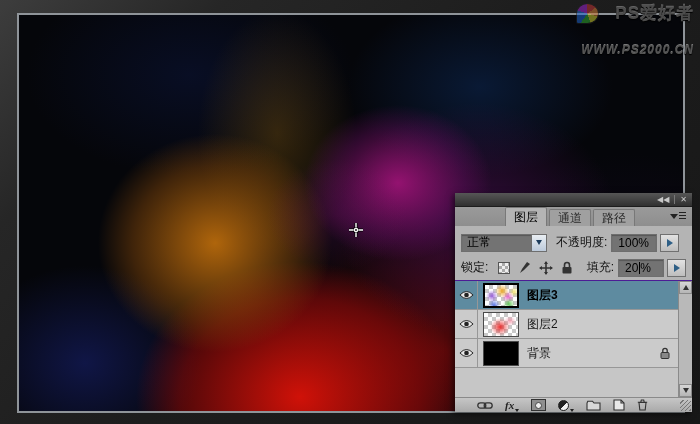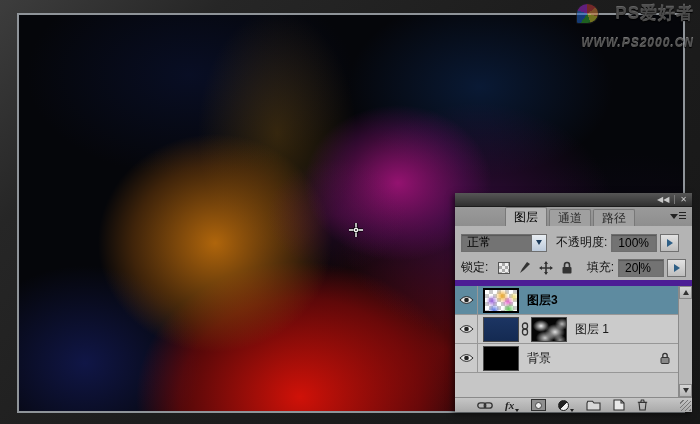--- a/index.html
+++ b/index.html
@@ -38,21 +38,21 @@
     width:23px; height:21px; border-radius:50% 50% 50% 10%;
     background:conic-gradient(#b33 0 15%, #c73 15% 30%, #cc3 30% 45%, #3a3 45% 60%, #26c 60% 80%, #92c 80% 100%);
     opacity:.55; border:1px solid #222;
   }
   #wm-brand {
     font-size:17px; font-weight:bold; letter-spacing:1px; color:#4c4c4c;
     text-shadow:0 1px 1px #000, 0 -1px 0 #666;
   }
   #wm-url {
     font-size:12px; font-weight:bold; font-style:italic; letter-spacing:1px;
-    color:#555; text-shadow:0 1px 1px #000, 0 -1px 0 #777; margin-top:11px;
+    color:#555; text-shadow:0 1px 1px #000, 0 -1px 0 #777; margin-top:18px;
   }
   
   #panel {
     position:absolute; left:455px; top:193px; width:237px; height:219px;
     background:#b4b4b4; box-shadow:-2px 2px 6px rgba(0,0,0,.55);
     font-size:12px; color:#111; z-index:4;
   }
   #panel-titlebar {
     height:14px; background:linear-gradient(#565656,#303030);
     display:flex; align-items:center; justify-content:flex-end;
@@ -101,21 +101,21 @@
   .lock-ico { width:15px; height:15px; margin:0 3px; display:flex; align-items:center; justify-content:center; }
   #lock-transparency {
     width:12px; height:12px; border:1px solid #555;
     background-image:linear-gradient(45deg,#aaa 25%,transparent 25%,transparent 75%,#aaa 75%),
                      linear-gradient(45deg,#aaa 25%,#eee 25%,#eee 75%,#aaa 75%);
     background-size:6px 6px; background-position:0 0,3px 3px;
   }
   #fill-label { margin-left:auto; }
   .caret { display:inline-block; width:1px; height:12px; background:#000; margin:0 0 0 1px; }
   
-  #layers-list { position:relative; height:117px; background:#c6c6c6; border-top:6px solid #4c1d95; }
+  #layers-list { position:relative; height:117px; background:#c6c6c6; border-top:1px solid #4c1d95; }
   #rows { position:absolute; left:0; top:0; right:14px; bottom:0; }
   .layer-row {
     height:29px; display:flex; align-items:center;
     background:#cbcbcb; border-bottom:1px solid #979797;
   }
   .layer-row.selected { background:#5e8ba0; }
   .eye-col { width:23px; align-self:stretch; border-right:1px solid #979797; display:flex; align-items:center; justify-content:center; }
   .thumb { width:36px; height:25px; border:1px solid #4a4a4a; margin-left:5px; position:relative; flex:none; }
   .thumb.sel { border:2px solid #000; }
   .checker {
@@ -279,36 +279,33 @@
             <path d="M1 5 Q8 -2.5 15 5 Q8 12.5 1 5 Z" fill="#e8e8e8" stroke="#222" stroke-width="1"></path>
             <circle cx="8" cy="5" r="2.5" fill="#222"></circle>
           </svg>
         </span>
         <div class="thumb sel checker">
             <div id="thumb3-blobs"></div>
           </div>
         <span class="layer-name">图层3</span>
       </div>
 
-
       <div class="layer-row">
         <span class="eye-col">
           <svg width="15" height="10" viewBox="0 0 16 10">
             <path d="M1 5 Q8 -2.5 15 5 Q8 12.5 1 5 Z" fill="#e8e8e8" stroke="#222" stroke-width="1"></path>
             <circle cx="8" cy="5" r="2.5" fill="#222"></circle>
           </svg>
         </span>
-        <div class="thumb" id="thumb-navy"></div>
-        <svg class="chain" width="8" height="14" viewBox="0 0 8 14">
-          <rect x="1.5" y="1" width="5" height="6" rx="2.5" fill="none" stroke="#333" stroke-width="1.3"></rect>
-          <rect x="1.5" y="7" width="5" height="6" rx="2.5" fill="none" stroke="#333" stroke-width="1.3"></rect>
-        </svg>
-        <div class="thumb" id="thumb-mask"></div>
-        <span class="layer-name">图层 1</span>
-      </div>
+        <div class="thumb checker">
+            <div id="thumb2-blobs"></div>
+          </div>
+        <span class="layer-name">图层2</span>
+      </div>
+
 
       <div class="layer-row">
         <span class="eye-col">
           <svg width="15" height="10" viewBox="0 0 16 10">
             <path d="M1 5 Q8 -2.5 15 5 Q8 12.5 1 5 Z" fill="#e8e8e8" stroke="#222" stroke-width="1"></path>
             <circle cx="8" cy="5" r="2.5" fill="#222"></circle>
           </svg>
         </span>
         <div class="thumb" id="thumb-black"></div>
         <span class="layer-name">背景</span>

